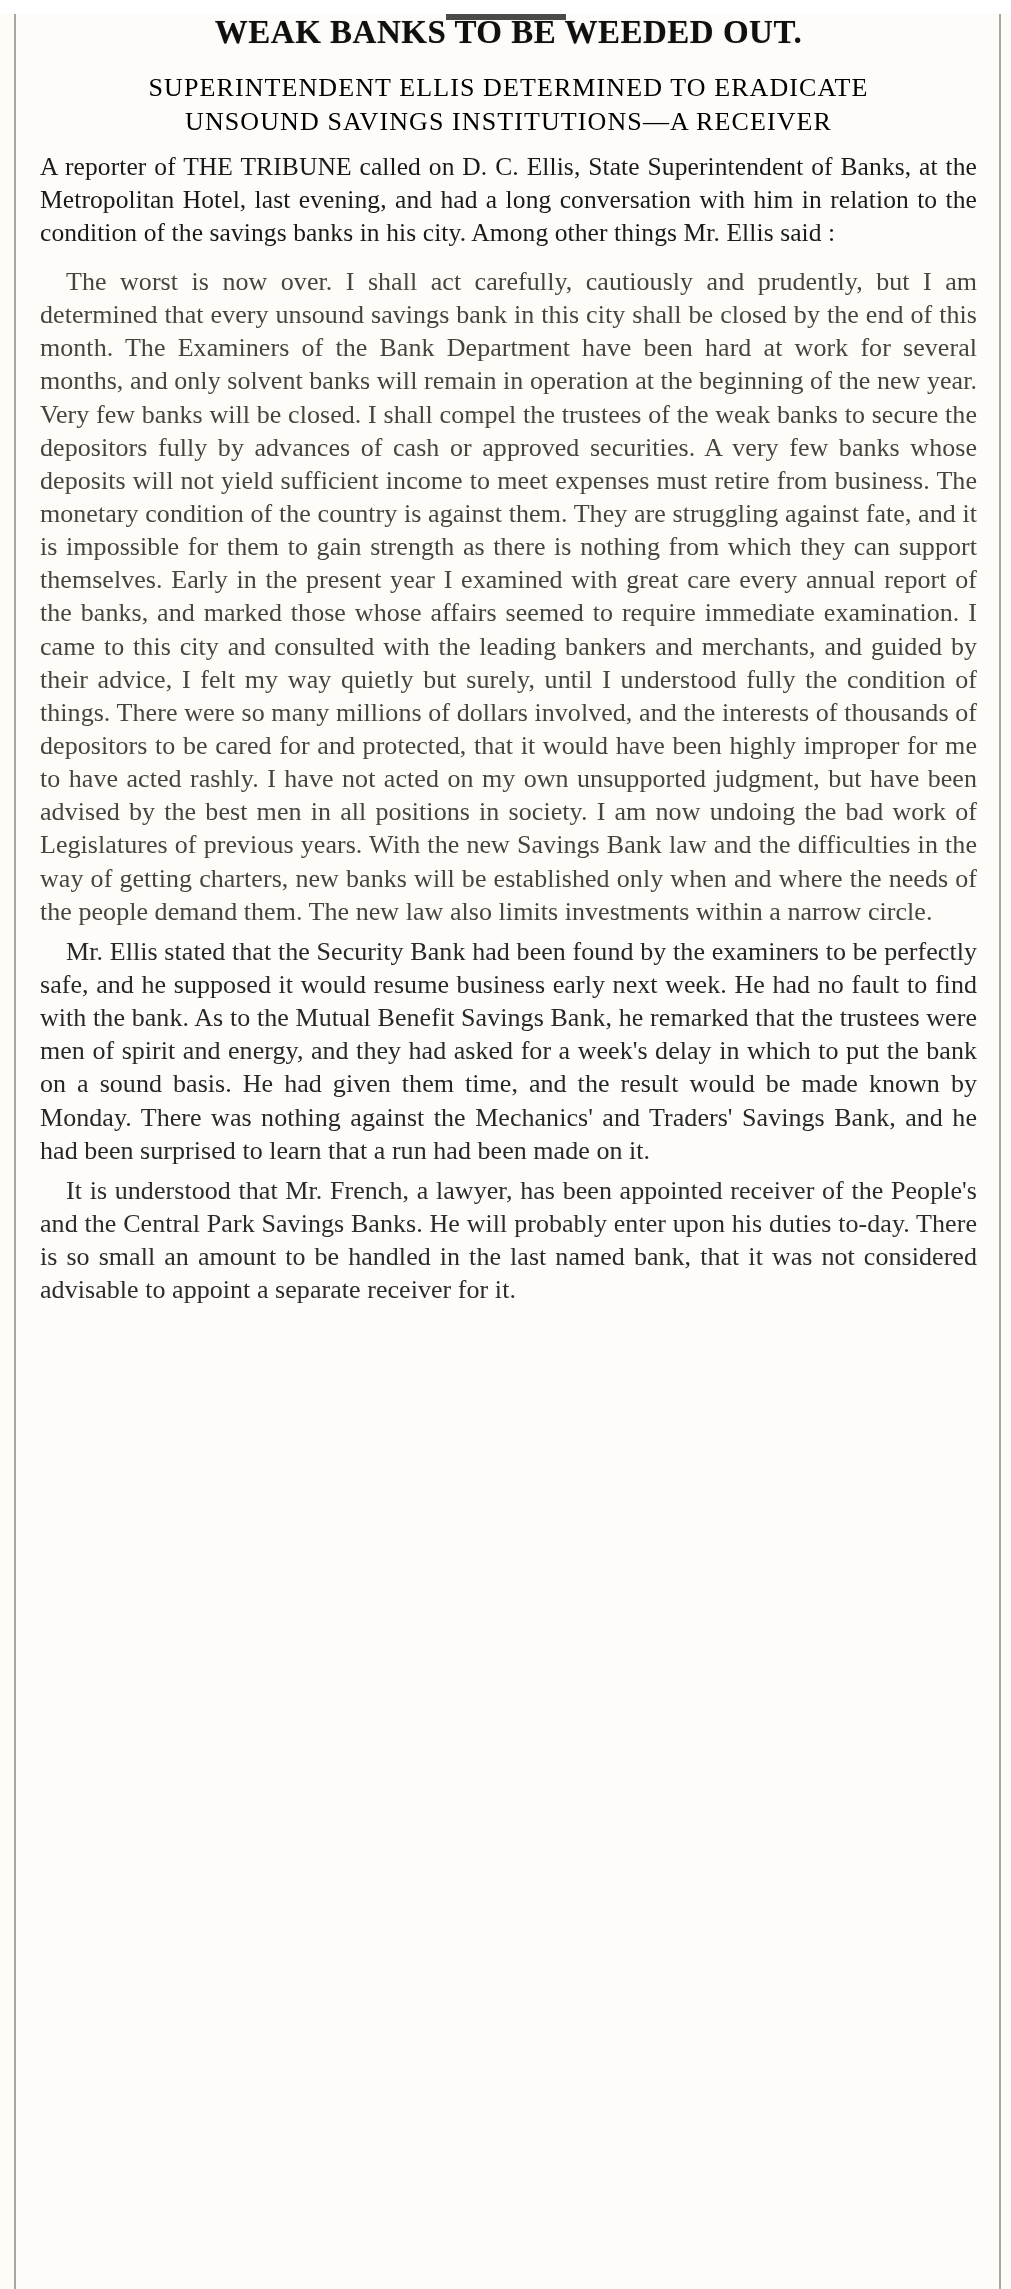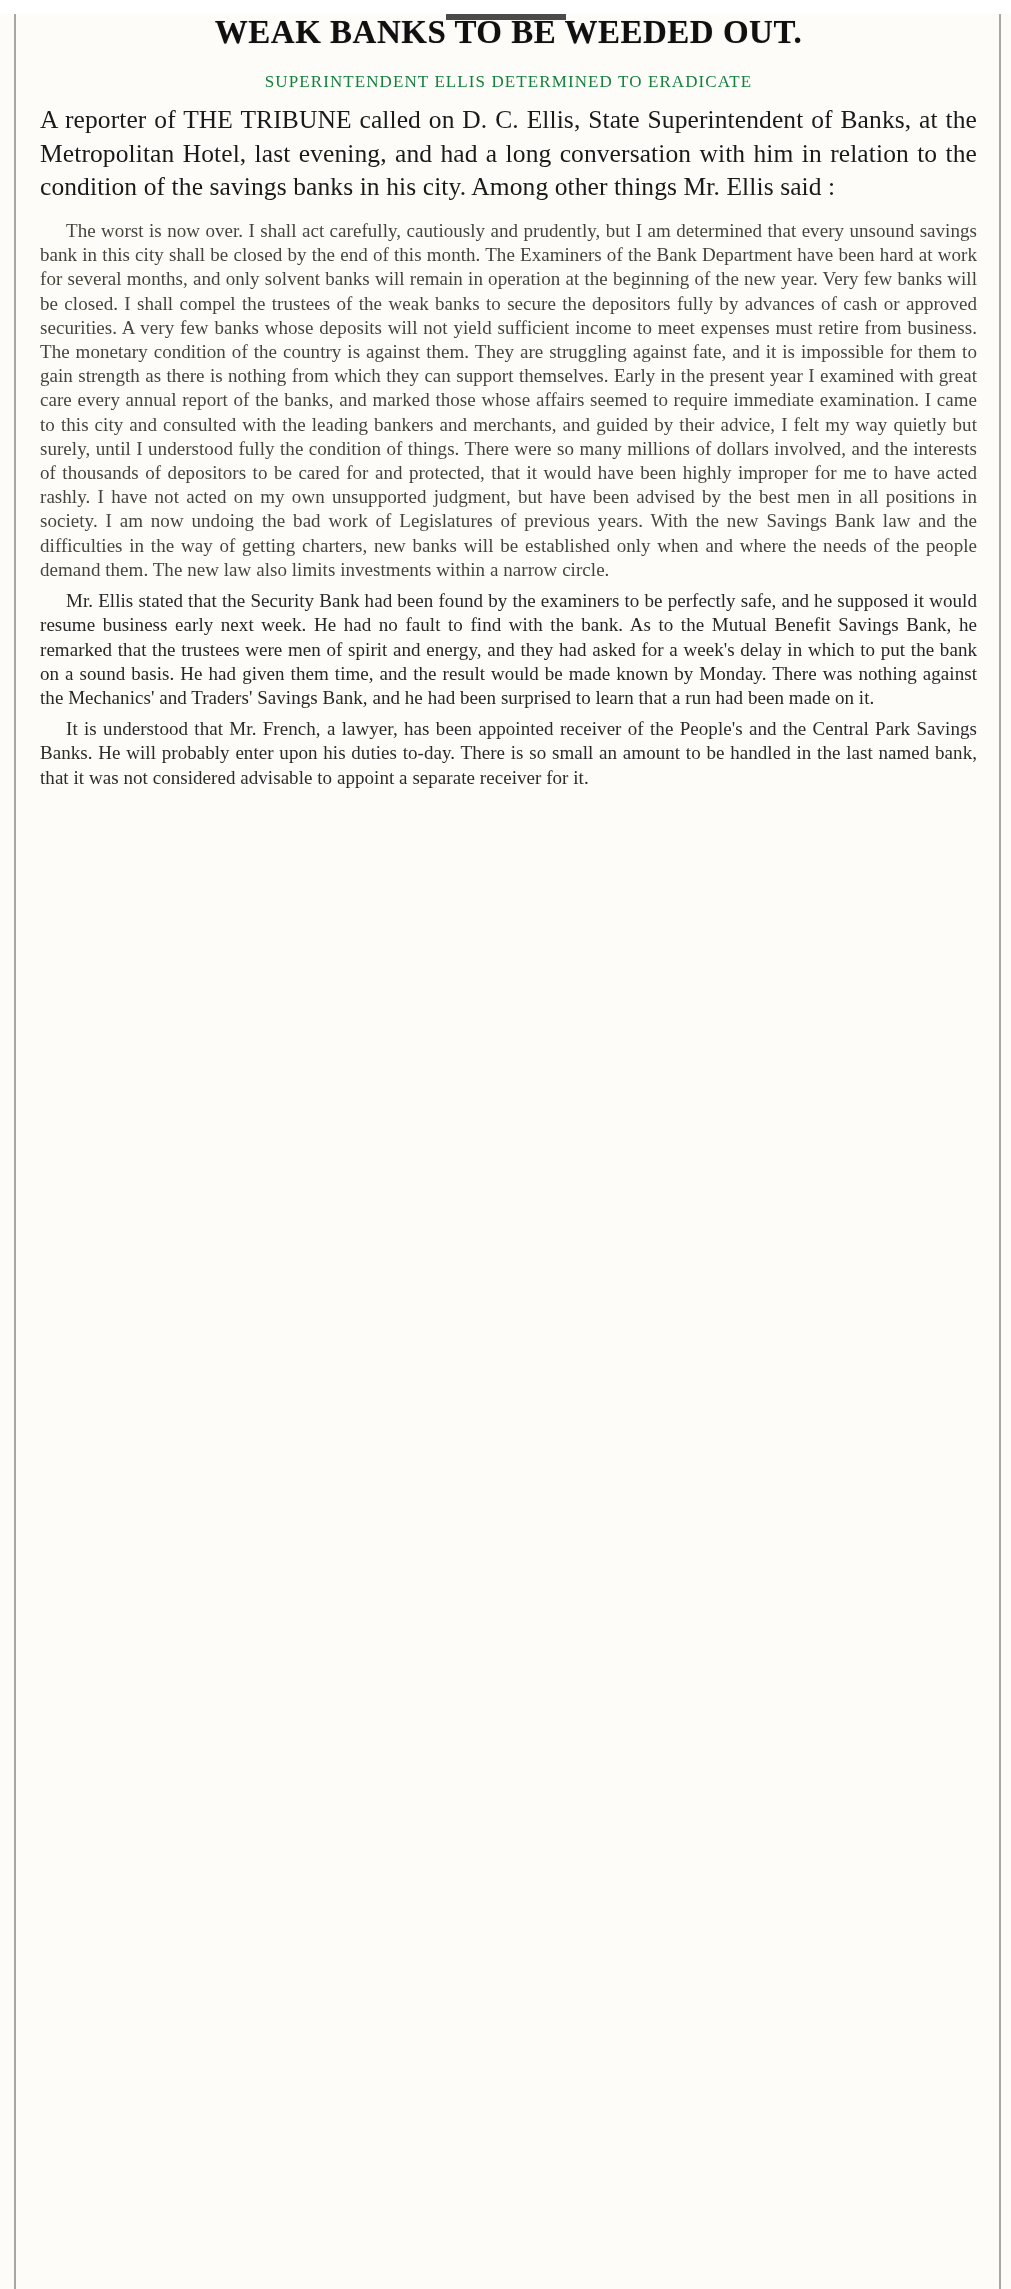--- a/index.html
+++ b/index.html
@@ -51,24 +51,24 @@
     font-size: 33px;
     letter-spacing: .5px;
     font-weight: bold;
     margin: 14px 0 12px 0;
     color: #121212;
     font-family: "Liberation Serif", serif;
     text-shadow: 0 0 1px rgba(0,0,0,.35);
   }
   .subhead {
     text-align: center;
-    font-size: 17px;
+    font-size: 26px;
     letter-spacing: 1.1px;
     line-height: 1.32;
-    color: #15803d;
+    color: #000000;
     margin: 20px 10px 4px 10px;
     font-weight: normal;
   }
   .subhead .l3 {
     display: block;
     text-align: left;
     padding-left: 58px;
     letter-spacing: 1.1px;
   }
   .subhead .l1, .subhead .l2 { display: block; }
@@ -77,21 +77,21 @@
     font-size: 25.5px;
     line-height: 1.30;
     text-align: justify;
     text-align-last: left;
     margin: 10px 0 16px 0;
     color: #1c1c1c;
     letter-spacing: .1px;
   }
 
   p.body {
-    font-size: 19px;
+    font-size: 26px;
     line-height: 1.275;
     text-align: justify;
     text-align-last: left;
     margin: 7px 0 0 0;
     text-indent: 26px;
     color: #232323;
     letter-spacing: .05px;
   }
   p.body.faded { color: #39392f; }
   .b1 { opacity: .93; }
@@ -104,20 +104,21 @@
 <div class="page">
 
   <div class="rule-left"></div>
   <div class="rule-right"></div>
   <div class="top-ornament"></div>
 
   <h1 class="headline">WEAK BANKS TO BE WEEDED OUT.</h1>
 
   <div class="subhead">
     <span class="l1">SUPERINTENDENT ELLIS DETERMINED TO ERADICATE</span>
+    <span class="l2">UNSOUND SAVINGS INSTITUTIONS—A RECEIVER</span>
   </div>
 
   <p class="lede">A reporter of THE TRIBUNE called on D. C. Ellis, State Superintendent of Banks, at the Metropolitan Hotel, last evening, and had a long conversation with him in relation to the condition of the savings banks in his city. Among other things Mr. Ellis said :</p>
 
   <p class="body faded b1">The worst is now over. I shall act carefully, cautiously and prudently, but I am determined that every unsound savings bank in this city shall be closed by the end of this month. The Examiners of the Bank Department have been hard at work for several months, and only solvent banks will remain in operation at the beginning of the new year. Very few banks will be closed. I shall compel the trustees of the weak banks to secure the depositors fully by advances of cash or approved securities. A very few banks whose deposits will not yield sufficient income to meet expenses must retire from business. The monetary condition of the country is against them. They are struggling against fate, and it is impossible for them to gain strength as there is nothing from which they can support themselves. Early in the present year I examined with great care every annual report of the banks, and marked those whose affairs seemed to require immediate examination. I came to this city and consulted with the leading bankers and merchants, and guided by their advice, I felt my way quietly but surely, until I understood fully the condition of things. There were so many millions of dollars involved, and the interests of thousands of depositors to be cared for and protected, that it would have been highly improper for me to have acted rashly. I have not acted on my own unsupported judgment, but have been advised by the best men in all positions in society. I am now undoing the bad work of Legislatures of previous years. With the new Savings Bank law and the difficulties in the way of getting charters, new banks will be established only when and where the needs of the people demand them. The new law also limits investments within a narrow circle.</p>
   <p class="body b2">Mr. Ellis stated that the Security Bank had been found by the examiners to be perfectly safe, and he supposed it would resume business early next week. He had no fault to find with the bank. As to the Mutual Benefit Savings Bank, he remarked that the trustees were men of spirit and energy, and they had asked for a week's delay in which to put the bank on a sound basis. He had given them time, and the result would be made known by Monday. There was nothing against the Mechanics' and Traders' Savings Bank, and he had been surprised to learn that a run had been made on it.</p>
   <p class="body b3">It is understood that Mr. French, a lawyer, has been appointed receiver of the People's and the Central Park Savings Banks. He will probably enter upon his duties to-day. There is so small an amount to be handled in the last named bank, that it was not considered advisable to appoint a separate receiver for it.</p>
 
 </div>
 

